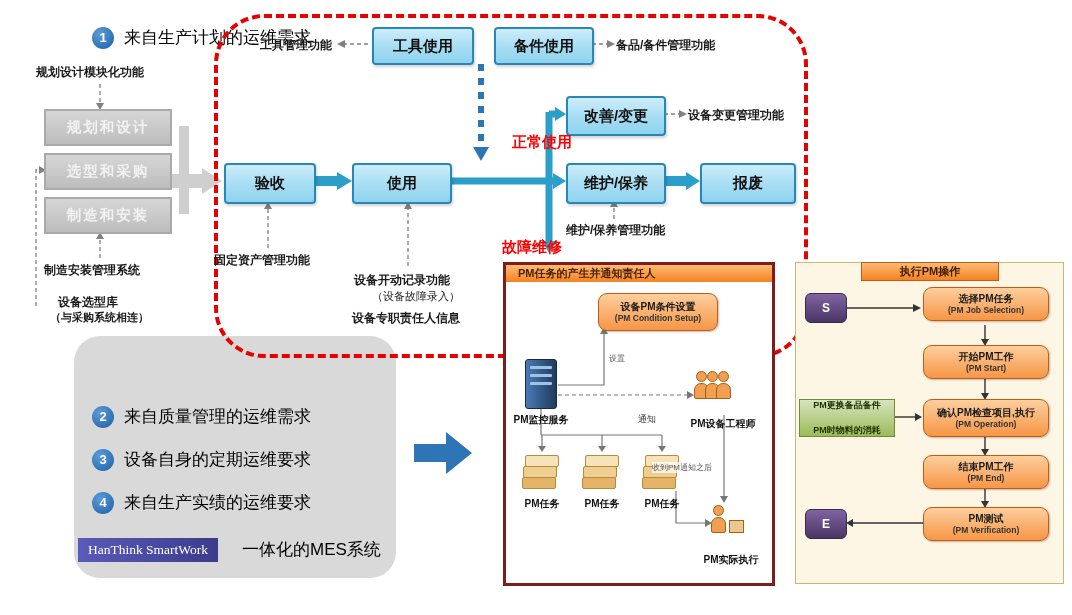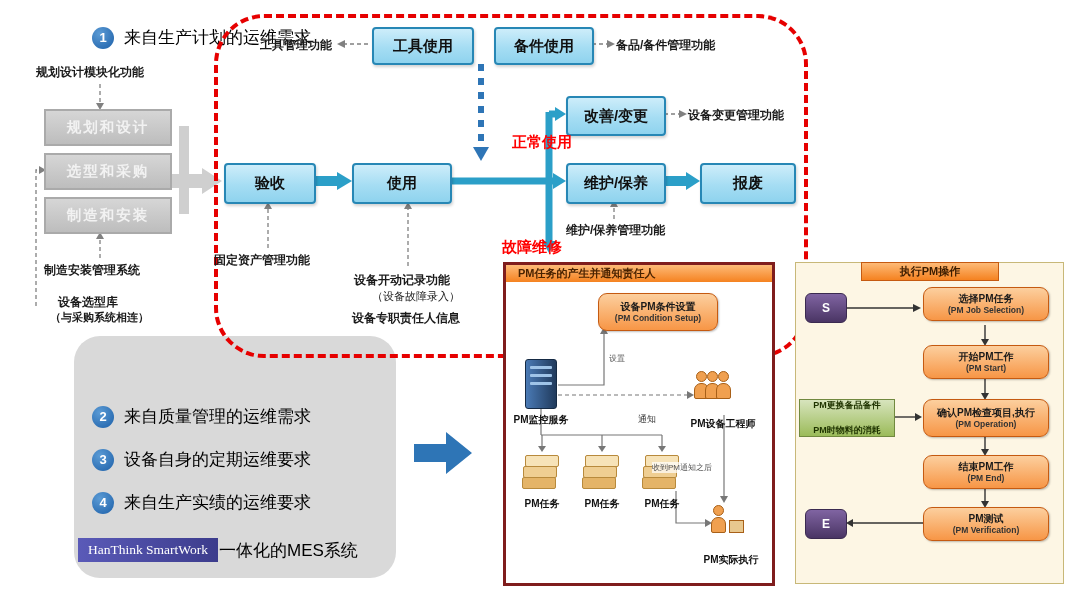--- a/index.html
+++ b/index.html
@@ -176,21 +176,21 @@
       <div class="req-text">来自质量管理的运维需求</div>
     </div>
     <div class="req-row" style="position:absolute;top:112px;">
       <div class="num-circle">3</div>
       <div class="req-text">设备自身的定期运维要求</div>
     </div>
     <div class="req-row" style="position:absolute;top:155px;">
       <div class="num-circle">4</div>
       <div class="req-text">来自生产实绩的运维要求</div>
     </div>
-    <div style="position:absolute;left:4px;top:202px;display:flex;align-items:flex-end;gap:1px;">
+    <div style="position:absolute;left:4px;top:202px;display:flex;align-items:flex-start;gap:24px;">
       <span class="brand-badge">HanThink SmartWork</span>
       <span class="mes-text">一体化的MES系统</span>
     </div>
   </div>
 
   <div class="pm-panel">
     <svg width="266" height="318" style="position:absolute;left:0;top:0;z-index:2;">
       <path d="M52,120 L98,120 L98,68" stroke="#777" stroke-width="1.2" fill="none"></path>
       <polygon points="94,69 102,69 98,62" fill="#777"></polygon>
       <path d="M52,130 L182,130" stroke="#777" stroke-width="1.2" stroke-dasharray="4 3" fill="none"></path>

